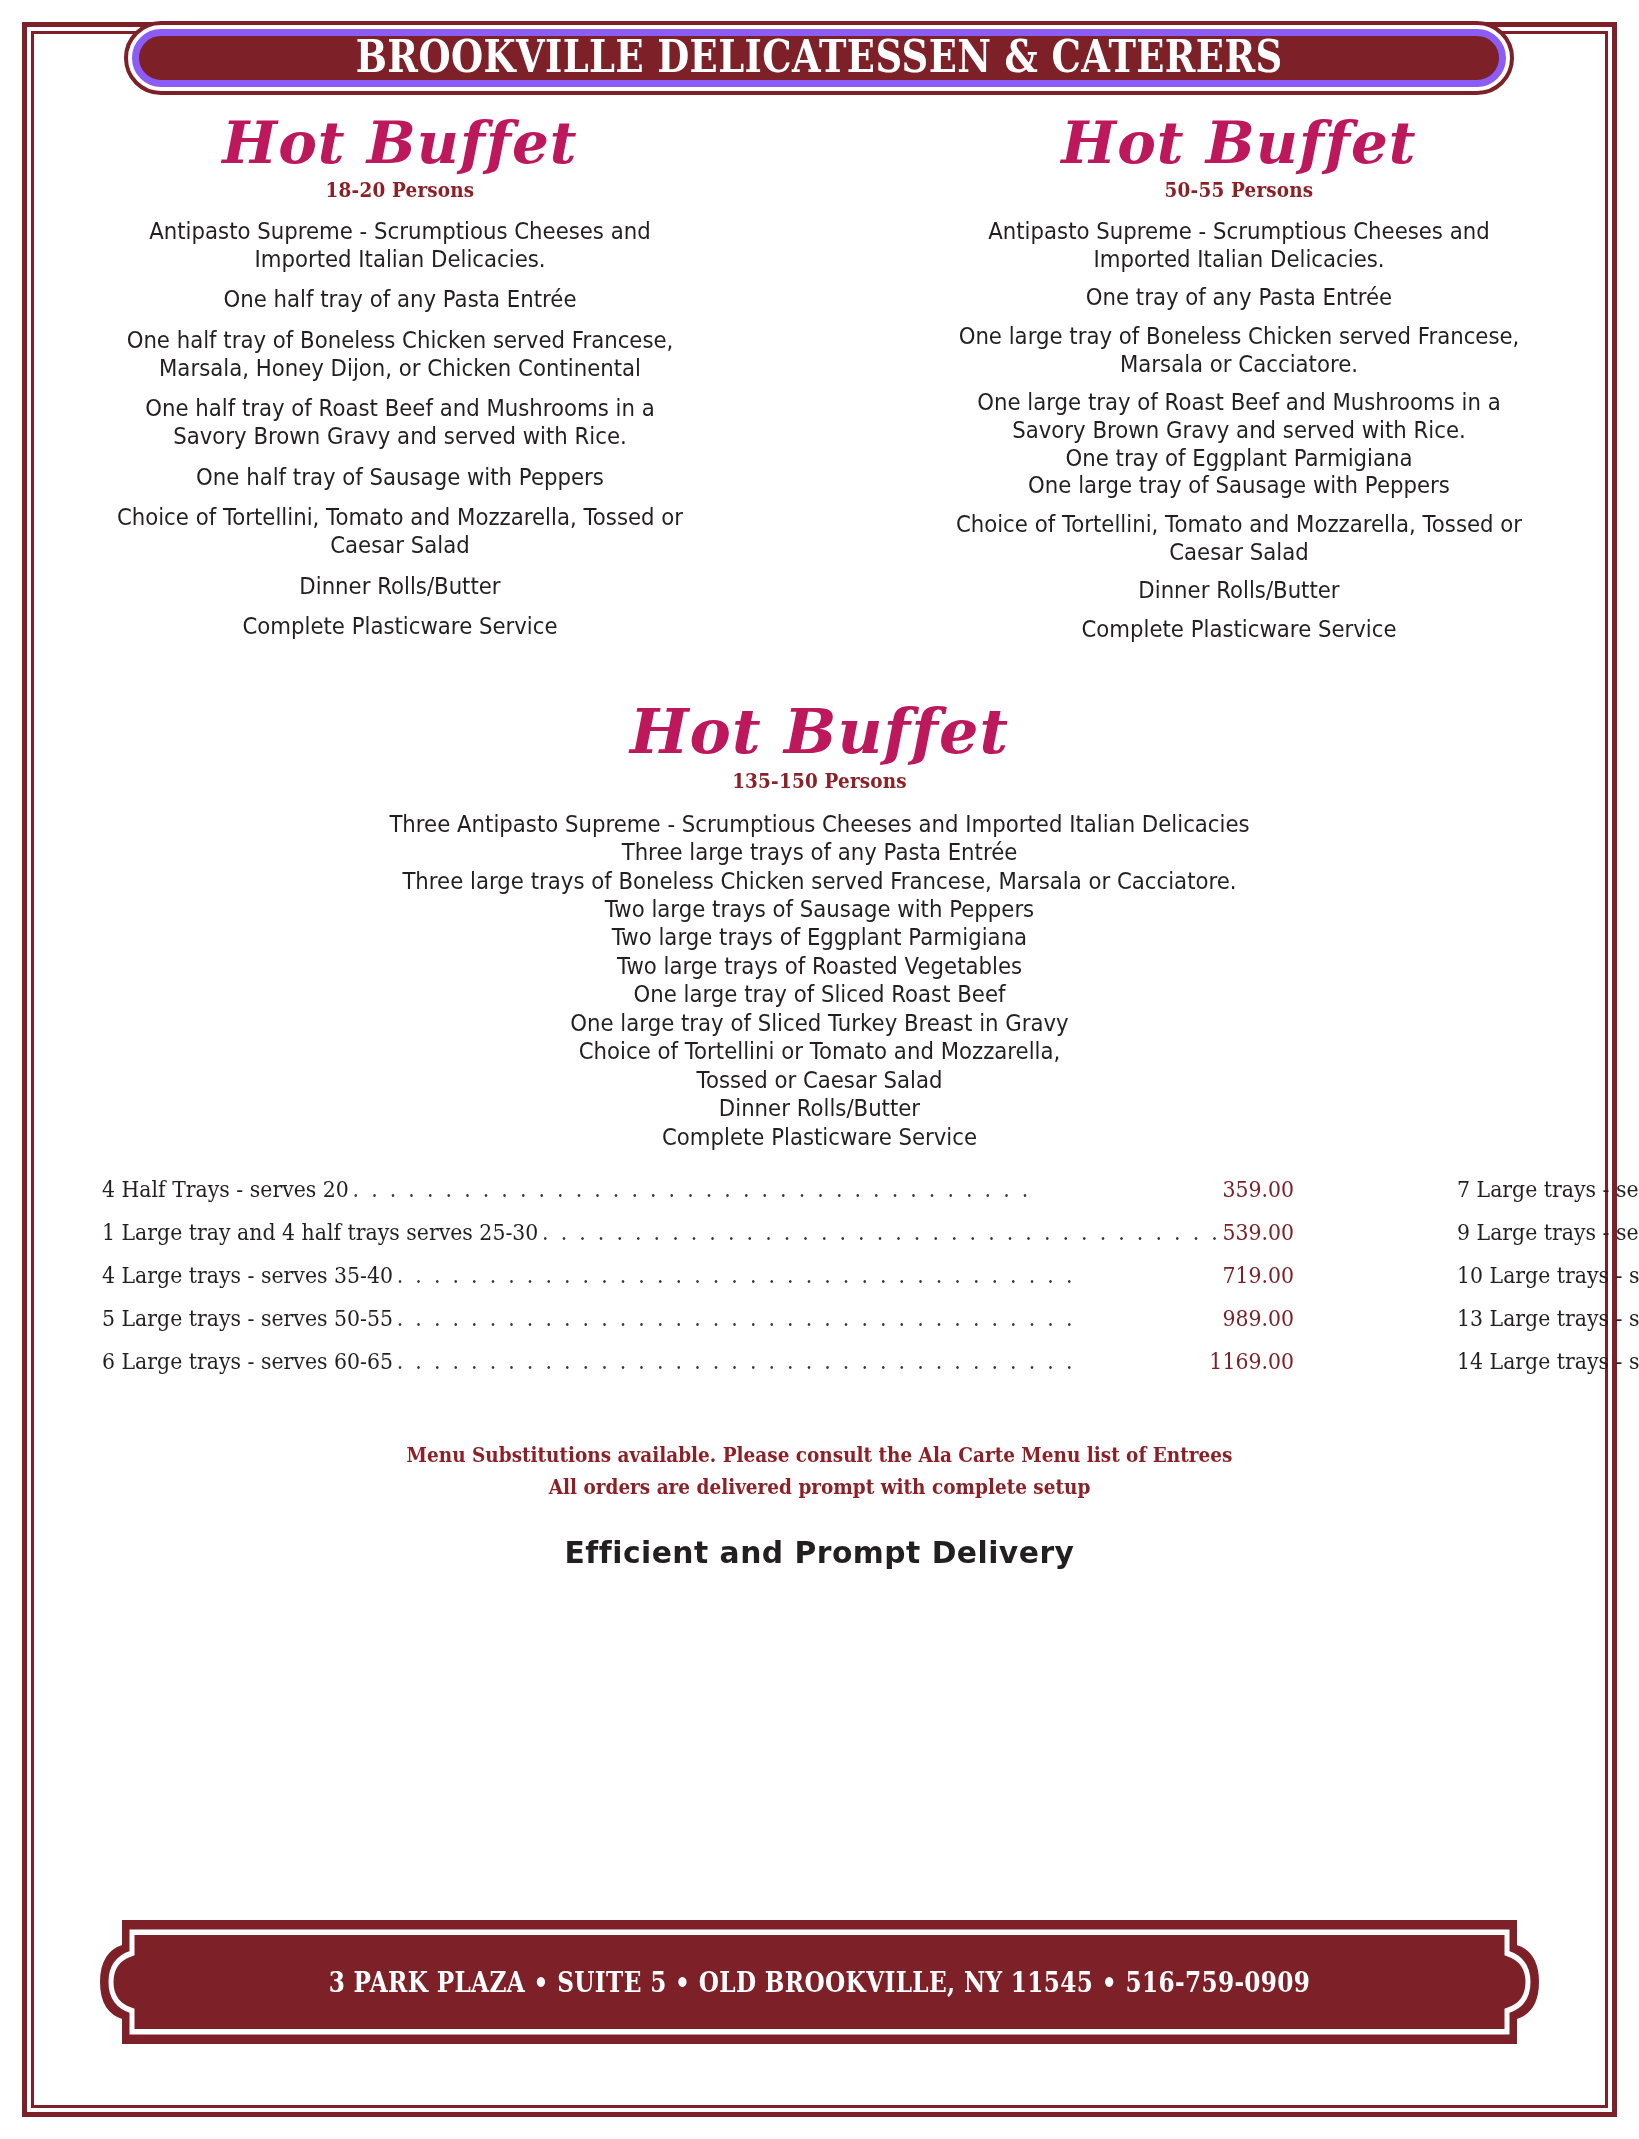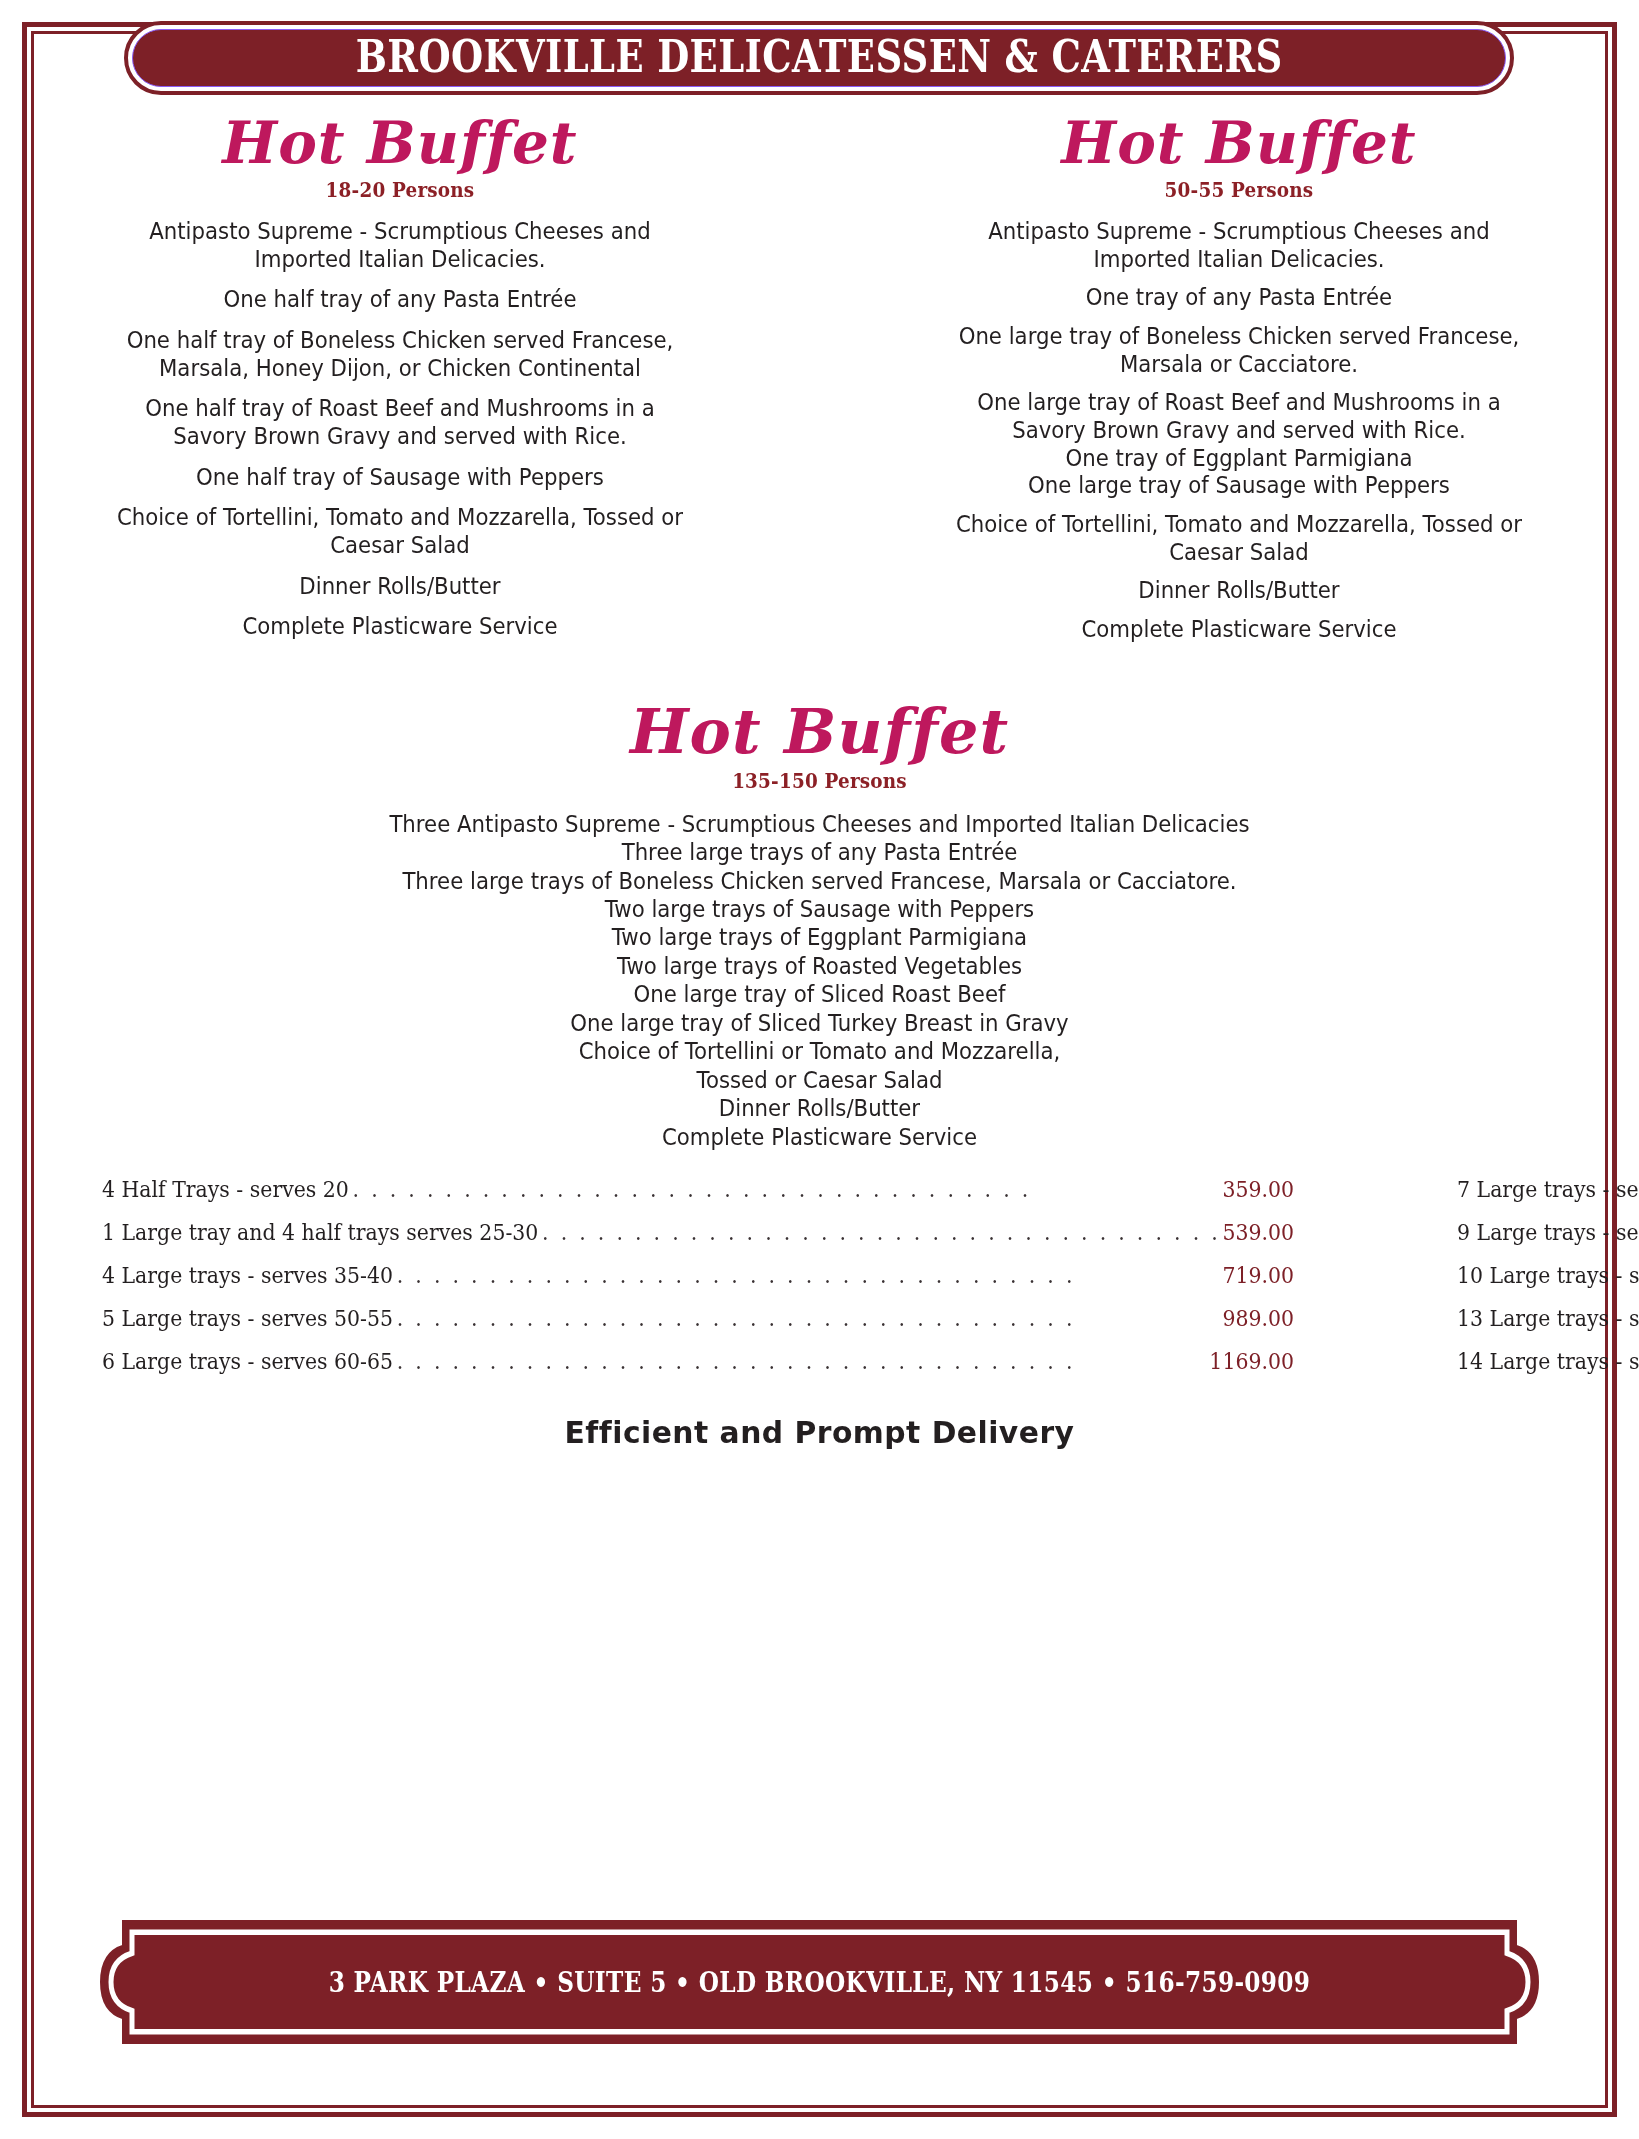--- a/index.html
+++ b/index.html
@@ -47,21 +47,21 @@
     border: 4px solid #7d2027;
     border-radius: 40px;
     box-sizing: border-box;
     background: #ffffff;
   }
   .top-banner-fill {
     position: absolute;
     left: 8px; top: 8px; right: 8px; bottom: 8px;
     background: #7d2027;
     border-radius: 34px;
-    border: 1px solid #8b5cf6;
+    border: 7px solid #8b5cf6;
     box-sizing: border-box;
     display: flex;
     align-items: center;
     justify-content: center;
   }
   .top-banner-title {
     color: #ffffff;
     font-family: "DejaVu Serif", serif;
     font-weight: bold;
     font-size: 45px;
@@ -366,20 +366,24 @@
 
       </div>
       <div class="price-row">
         <span class="price-label">14 Large trays - serves 135-150</span>
 
       </div>
     </div>
 
   </div>
 
+  <div class="notes">
+    <div class="note">Menu Substitutions available. Please consult the Ala Carte Menu list of Entrees</div>
+    <div class="note">All orders are delivered prompt with complete setup</div>
+  </div>
 
   <div class="delivery">Efficient and Prompt Delivery</div>
 
 </div>
 
 <div class="bottom-banner-wrap">
   <svg viewBox="0 0 1443 112" preserveAspectRatio="none">
     <path d="M 26,2 L 1417,2 L 1417,24 Q 1439,30 1439,56 Q 1439,82 1417,88 L 1417,110 L 26,110 L 26,88 Q 4,82 4,56 Q 4,30 26,24 Z" fill="#7d2027" stroke="#7d2027" stroke-width="4"></path>
     <path d="M 34,11 L 1409,11 L 1409,30 Q 1430,36 1430,56 Q 1430,76 1409,82 L 1409,101 L 34,101 L 34,82 Q 13,76 13,56 Q 13,36 34,30 Z" fill="none" stroke="#ffffff" stroke-width="5"></path>
   </svg>

